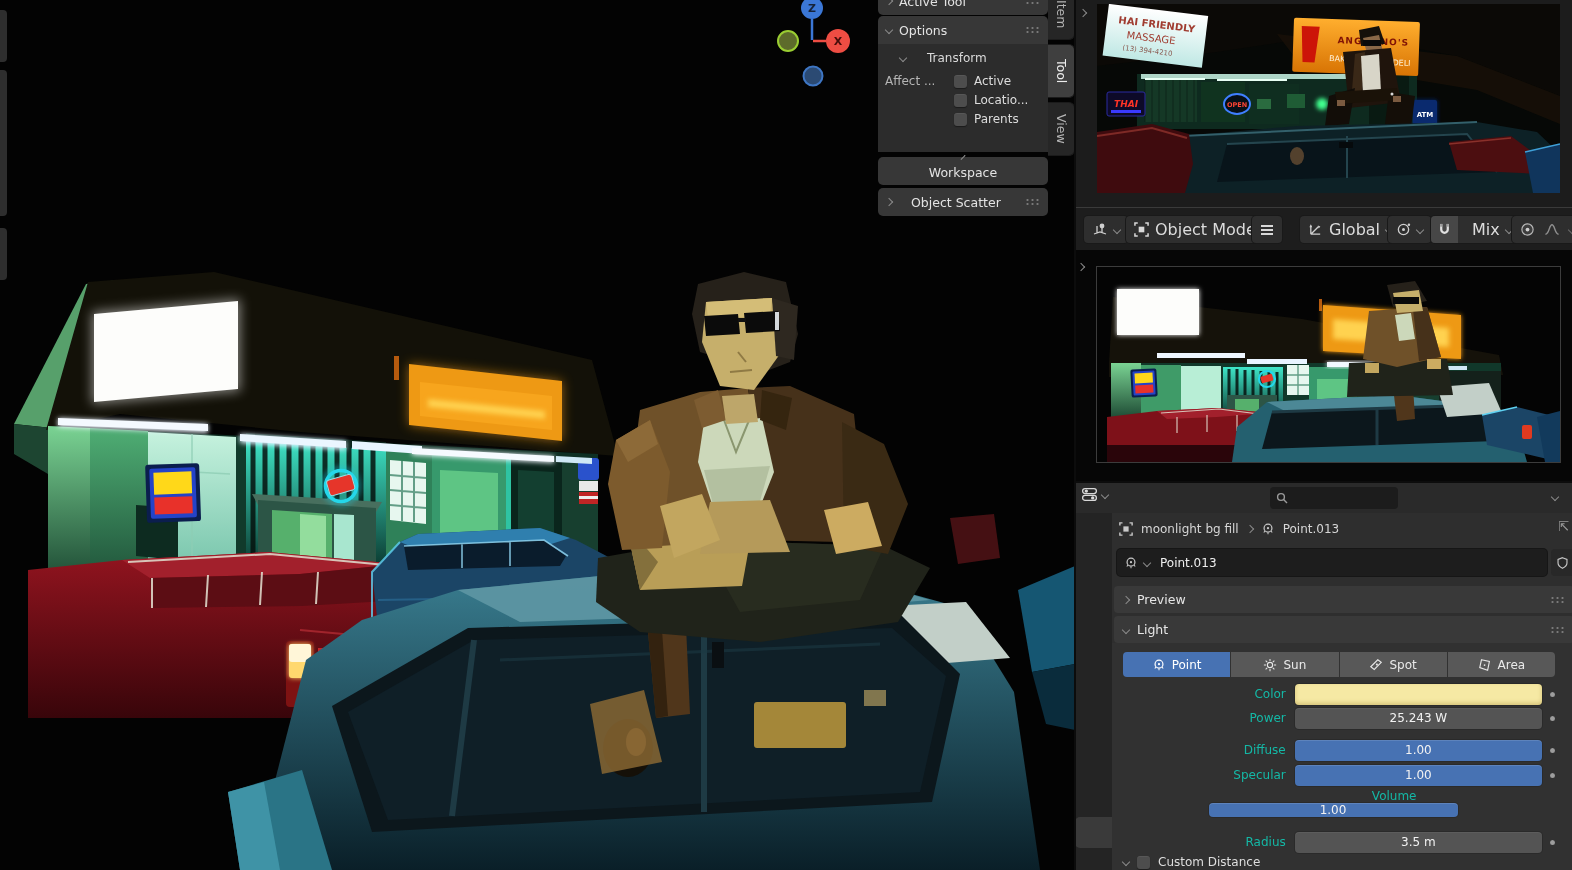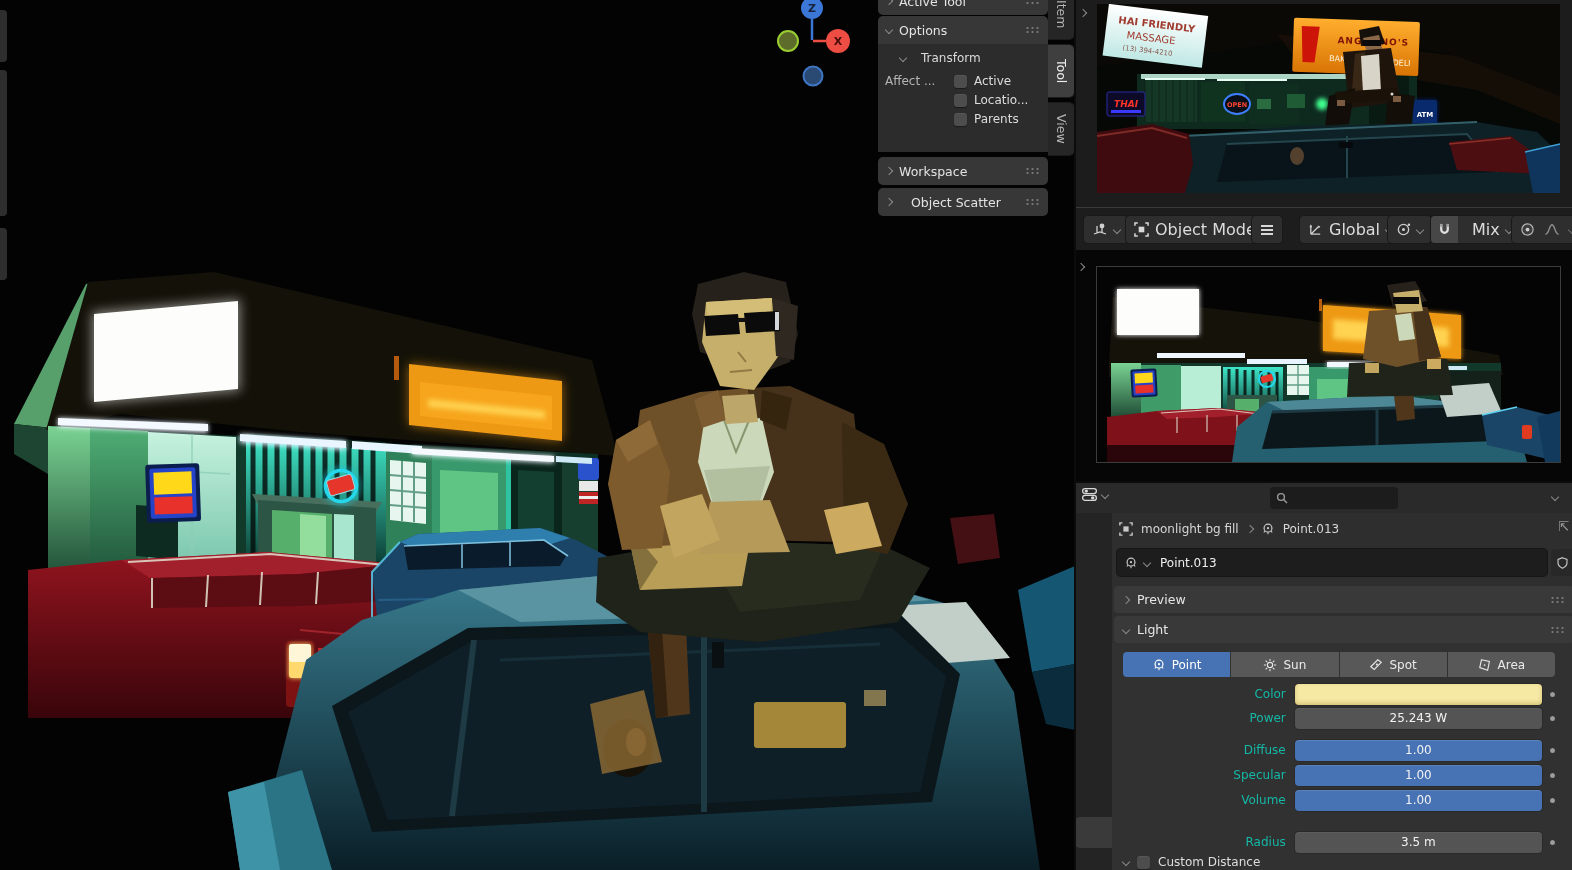--- a/index.html
+++ b/index.html
@@ -245,39 +245,39 @@
       <span class="chev right dim"></span>
       <span>Active Tool</span>
       <span class="grip"></span>
     </div>
     <div class="npanel-hdr" style="top:16px;border-radius:5px 5px 0 0;">
       <span class="chev down dim"></span>
       <span>Options</span>
       <span class="grip"></span>
     </div>
     <div class="npanel-body" style="top:44px;height:108px;">
-      <div style="display:flex;align-items:center;gap:15px;padding:7px 0 4px 22px;color:#dadada;">
+      <div style="display:flex;align-items:center;gap:21px;padding:7px 0 4px 22px;color:#dadada;">
         <span class="chev down dim"></span>
         <span>Transform</span>
       </div>
       <div style="display:flex;align-items:center;gap:7px;padding:5px 0 0 7px;">
         <span style="width:62px;color:#b5b5b5;">Affect ...</span>
         <span class="cbox"></span>
         <span>Active</span>
       </div>
       <div style="display:flex;align-items:center;gap:7px;padding:5px 0 0 76px;">
         <span class="cbox"></span>
         <span>Locatio...</span>
       </div>
       <div style="display:flex;align-items:center;gap:7px;padding:5px 0 0 76px;">
         <span class="cbox"></span>
         <span>Parents</span>
       </div>
     </div>
-    <div class="npanel-hdr" style="top:157px;">
+    <div class="npanel-hdr" style="top:157px;flex-direction:column;">
       <span class="chev right dim"></span>
       <span>Workspace</span>
       <span class="grip"></span>
     </div>
     <div class="npanel-hdr" style="top:188px;gap:19px;">
       <span class="chev right dim"></span>
       <span>Object Scatter</span>
       <span class="grip"></span>
     </div>
 
@@ -656,21 +656,21 @@
         </span>
       <span class="dot-key"></span>
     </div>
     <div class="prow" style="left:36px;top:281px;">
       <span class="plabel">Specular</span>
       <span class="pctl slider">
           <span>1.00</span>
         </span>
       <span class="dot-key"></span>
     </div>
-    <div class="prow" style="left:36px;top:306px;">
+    <div class="prow" style="left:36px;top:306px;flex-direction:column;">
       <span class="plabel">Volume</span>
       <span class="pctl slider">
           <span>1.00</span>
         </span>
       <span class="dot-key"></span>
     </div>
     <div class="prow" style="left:36px;top:348px;">
       <span class="plabel">Radius</span>
       <span class="pctl val">
           <span>3.5 m</span>

